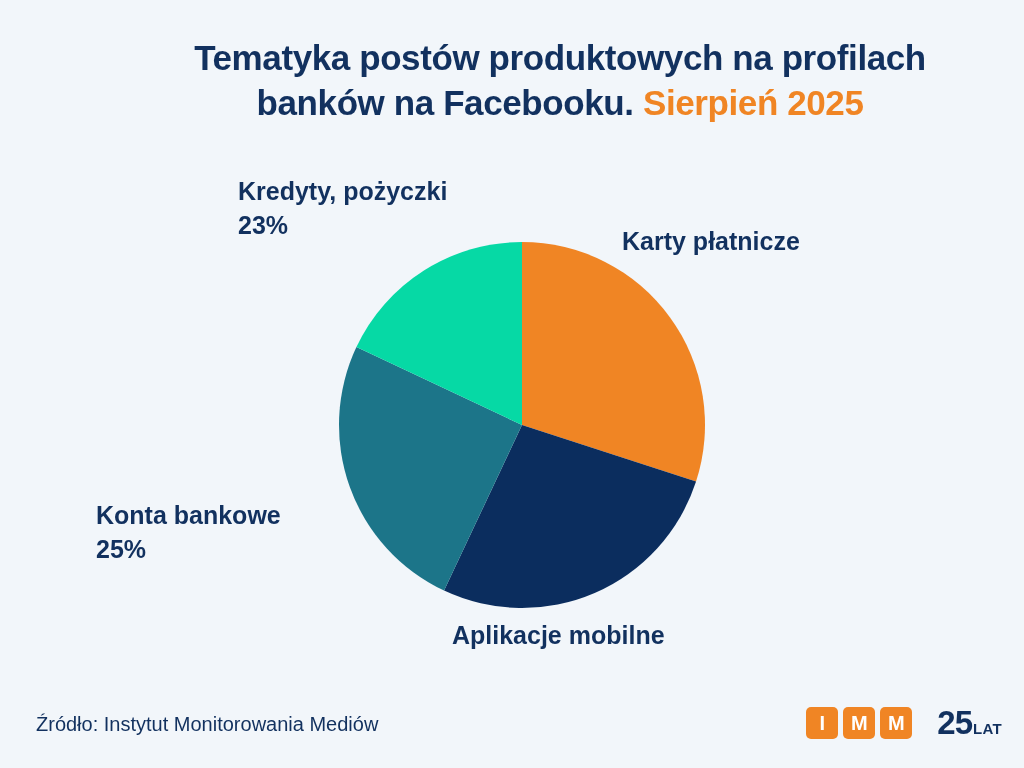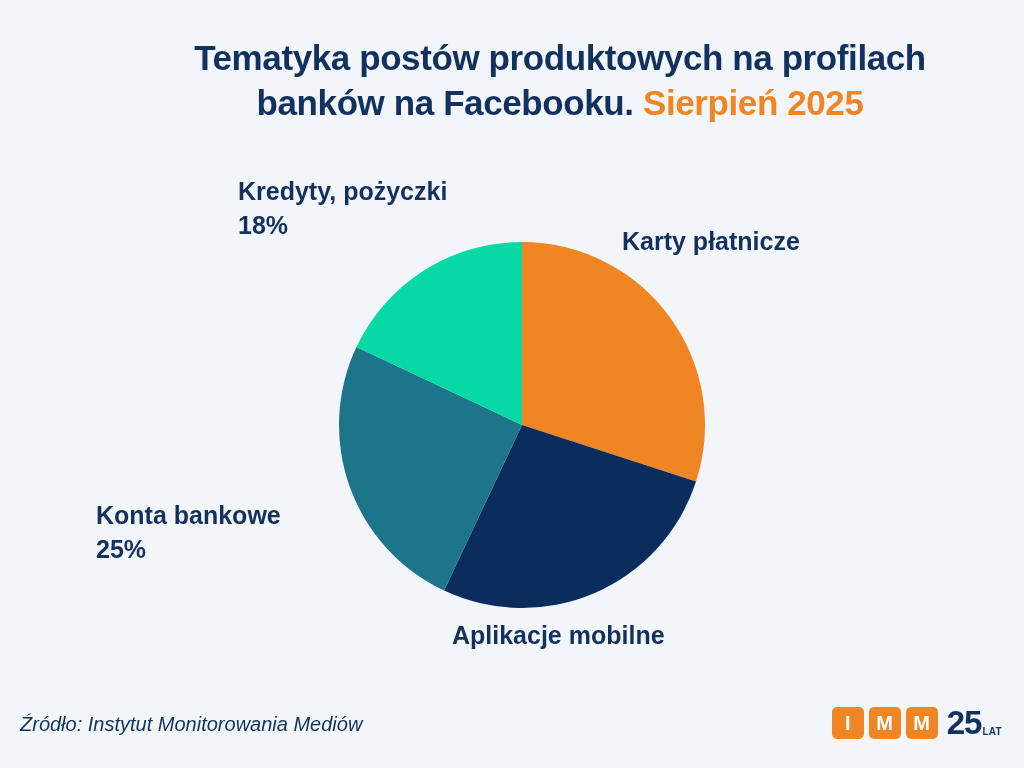--- a/index.html
+++ b/index.html
@@ -68,27 +68,26 @@
   .slice-label .lbl-value { display: block; }
 
   .label-kredyty   { left: 238px; top: 174px; width: 284px; }
   .label-karty     { left: 622px; top: 224px; width: 286px; }
   .label-konta     { left: 96px;  top: 498px; width: 290px; }
   .label-aplikacje { left: 452px; top: 618px; width: 330px; }
 
   
   .source-note {
     position: absolute;
-    left: 20px;
+    left: 36px;
     top: 713px;
     font-size: 20px;
     color: #12315f;
     font-weight: normal;
     white-space: nowrap;
-    font-style: italic;
   }
 
   
   .logo {
     position: absolute;
     right: 22px;
     top: 700px;
     height: 46px;
     display: flex;
     align-items: center;
@@ -102,33 +101,33 @@
     color: #ffffff;
     font-size: 20px;
     font-weight: bold;
     display: flex;
     align-items: center;
     justify-content: center;
     line-height: 1;
   }
   .logo-years {
     position: relative;
-    margin-left: 4px;
+    margin-left: 20px;
     display: flex;
     align-items: flex-start;
   }
   .logo-25 {
     font-size: 33px;
     font-weight: bold;
     color: #12315f;
     line-height: 0.95;
     letter-spacing: -1px;
   }
   .logo-lat {
-    font-size: 10px;
+    font-size: 15px;
     font-weight: bold;
     color: #12315f;
     align-self: flex-end;
     margin-left: 1px;
     margin-bottom: 2px;
     letter-spacing: 0.3px;
     text-align: center;
   }
 </style>
 </head>
@@ -150,21 +149,21 @@
 
     <path fill="#0b2d5e" d="M 183 183 L 357.04 239.55 A 183 183 0 0 1 105.08 348.58 Z"></path>
 
     <path fill="#1c7589" d="M 183 183 L 105.08 348.58 A 183 183 0 0 1 17.42 105.08 Z"></path>
 
     <path fill="#06d9a5" d="M 183 183 L 17.42 105.08 A 183 183 0 0 1 183.00 0.00 Z"></path>
   </svg>
 
   <div class="slice-label label-kredyty">
     <span class="lbl-name">Kredyty, pożyczki</span>
-    <span class="lbl-value">18%</span>
+    <span class="lbl-value">23%</span>
   </div>
 
   <div class="slice-label label-karty">
     <span class="lbl-name">Karty płatnicze</span>
   </div>
 
   <div class="slice-label label-konta">
     <span class="lbl-name">Konta bankowe</span>
     <span class="lbl-value">25%</span>
   </div>

